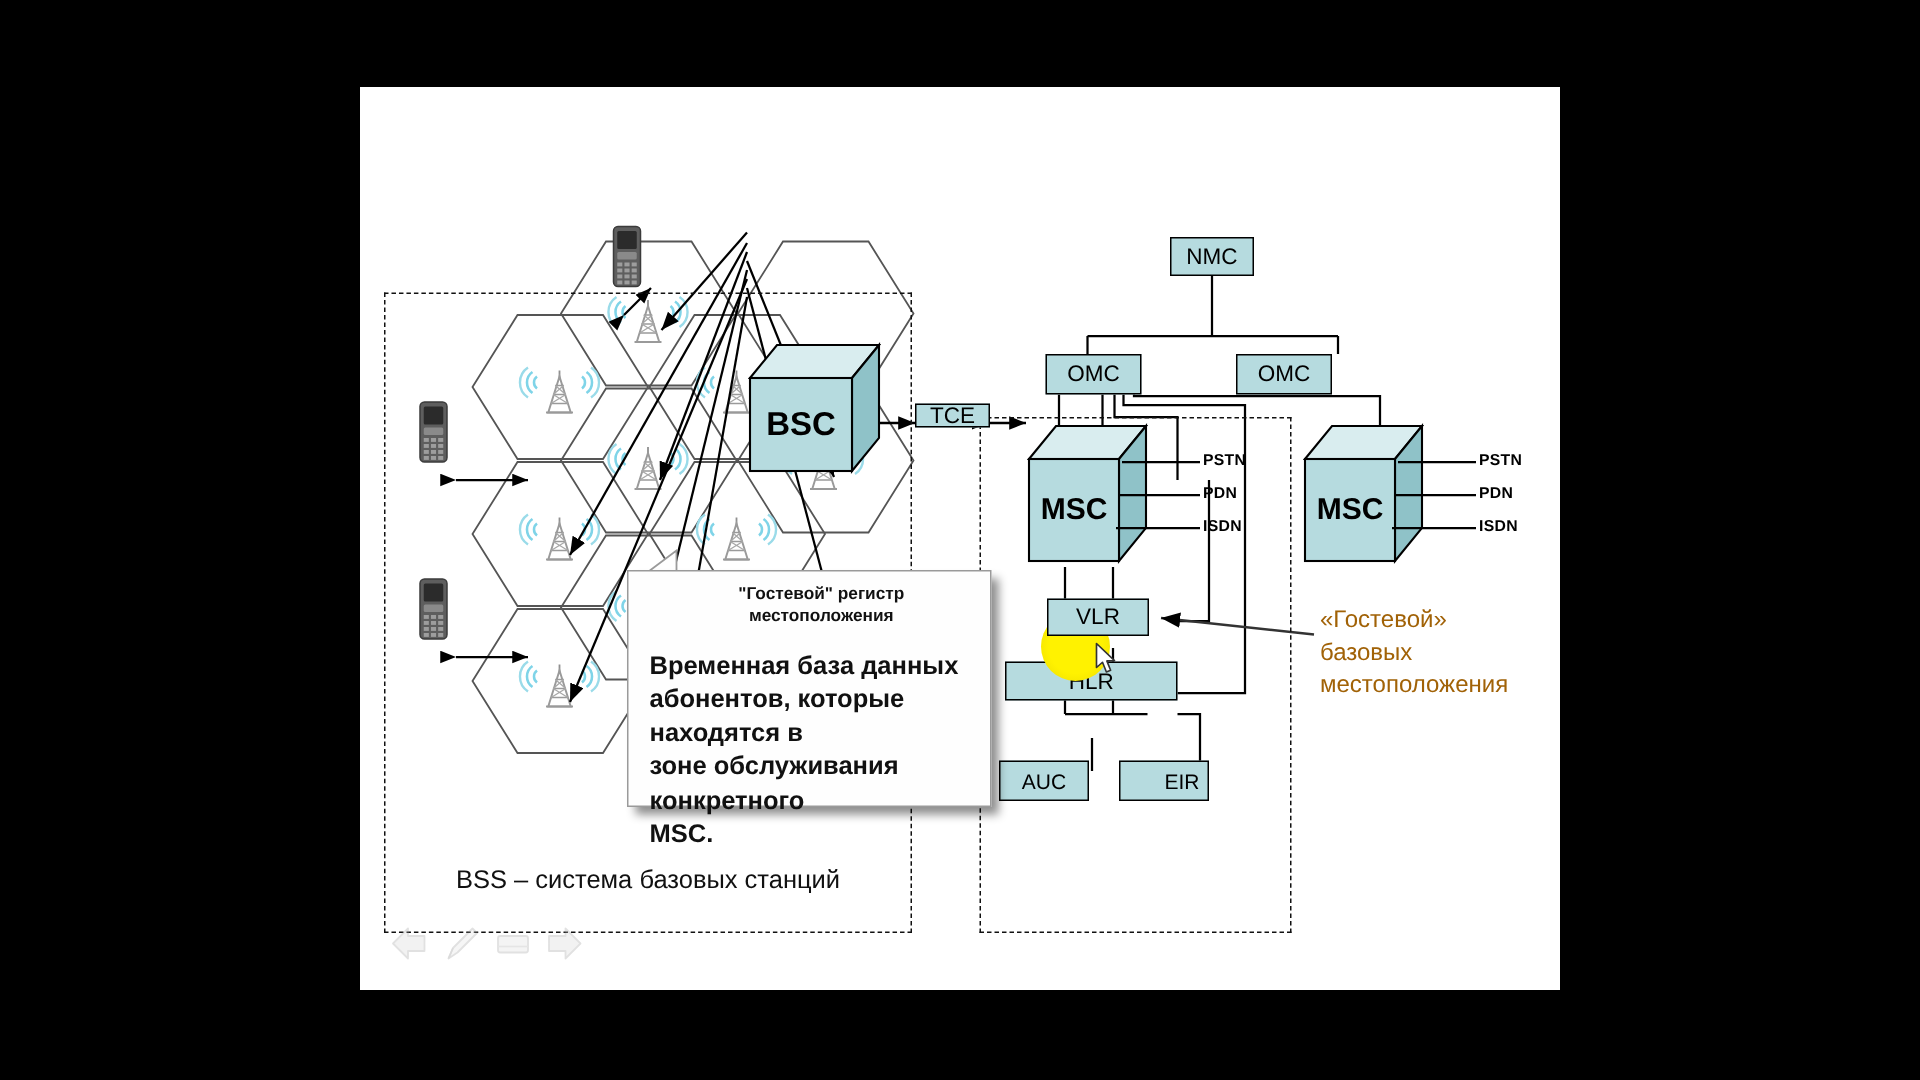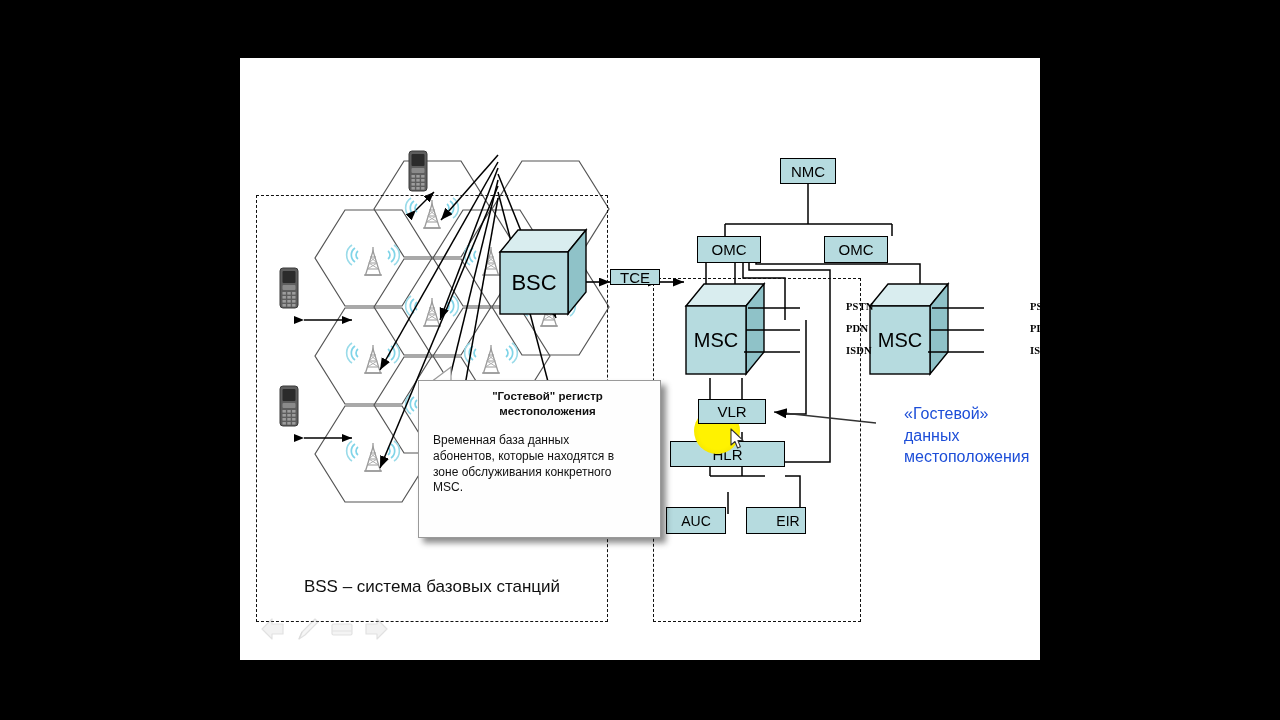--- a/index.html
+++ b/index.html
@@ -12,43 +12,43 @@
 
   
   .nbox{position:absolute;background:#b6dbdf;border:1.4px solid #000;
         display:flex;align-items:center;justify-content:center;
         font-family:"Liberation Sans",sans-serif;color:#000;box-sizing:border-box;}
   .nbox span{line-height:1;}
 
   
   .cube{position:absolute;}
   .cube .lbl{position:absolute;display:flex;align-items:center;justify-content:center;
-        font-weight:normal;color:#000;font-family:"Liberation Sans",sans-serif;}
+        font-weight:bold;color:#000;font-family:"Liberation Sans",sans-serif;}
 
   
   .region{position:absolute;border:1.6px dashed #111;box-sizing:border-box;background:transparent;}
   .region-label{position:absolute;text-align:center;color:#111;
         font-family:"Liberation Sans",sans-serif;font-size:17px;line-height:1.3;}
 
   
   .iflabel{position:absolute;font-size:10.5px;font-weight:bold;color:#000;
-        font-family:Liberation Serif, serif;letter-spacing:.2px;margin-left:44px;}
-
-  
-  .annot{position:absolute;font-size:16px;color:#1d4ed8;line-height:1.35;
-        font-family:"Liberation Sans",sans-serif;margin-left:24px;}
+        font-family:Liberation Sans, sans-serif;letter-spacing:.2px;}
+
+  
+  .annot{position:absolute;font-size:16px;color:#a16207;line-height:1.35;
+        font-family:"Liberation Sans",sans-serif;}
 
   
   #callout{position:absolute;left:178px;top:322px;width:243px;height:158px;
         background:#fefefe;border:1.2px solid #9a9a9a;
         box-shadow:5px 5px 6px rgba(0,0,0,.45);box-sizing:border-box;}
   #callout .ctitle{font-size:11.5px;font-weight:bold;text-align:center;color:#111;
         padding:8px 16px 0 32px;line-height:1.3;font-family:"Liberation Sans",sans-serif;}
-  #callout .cbody{font-size:12px;color:#111;padding:14px 10px 0 14px;line-height:1.32;
-        font-family:"Liberation Sans",sans-serif;}
+  #callout .cbody{font-size:17px;color:#111;padding:14px 10px 0 14px;line-height:1.32;
+        font-family:"Liberation Sans",sans-serif;font-weight:bold;}
   #callout-tail{position:absolute;left:178px;top:308px;width:34px;height:26px;}
 
   
   #hl{position:absolute;left:454px;top:350px;width:46px;height:46px;border-radius:50%;
       background:radial-gradient(circle,#fff200 55%,#f5e600 78%,rgba(245,230,0,0) 100%);}
   #cursor{position:absolute;left:490px;top:370px;width:16px;height:22px;}
 
   
   #toolbar{position:absolute;left:10px;top:558px;width:160px;height:30px;}
   .tbicon{position:absolute;top:0;width:26px;height:26px;opacity:.30;}
@@ -306,21 +306,21 @@
     <div class="iflabel" style="left:562px;top:243px;">PSTN</div>
     <div class="iflabel" style="left:562px;top:265px;">PDN</div>
     <div class="iflabel" style="left:562px;top:287px;">ISDN</div>
 
     <div class="iflabel" style="left:746px;top:243px;">PSTN</div>
     <div class="iflabel" style="left:746px;top:265px;">PDN</div>
     <div class="iflabel" style="left:746px;top:287px;">ISDN</div>
 
     <div class="annot" style="left:640px;top:345px;width:160px;">
       <div>«Гостевой»</div>
-      <div>данных</div>
+      <div>базовых</div>
       <div>местоположения</div>
     </div>
 
     <div id="hl"></div>
     <svg id="cursor" viewBox="0 0 16 22">
       <path d="M1,1 L1,17 L5,13.5 L7.6,20 L10.4,18.8 L7.9,12.6 L13,12.4 Z" fill="#fff" stroke="#333" stroke-width="1.1" stroke-linejoin="round"></path>
     </svg>
 
     <svg id="callout-tail" viewBox="0 0 34 26">
       <polygon points="33,25 1,25 33,1" fill="#fefefe" stroke="#9a9a9a" stroke-width="1.2"></polygon>

